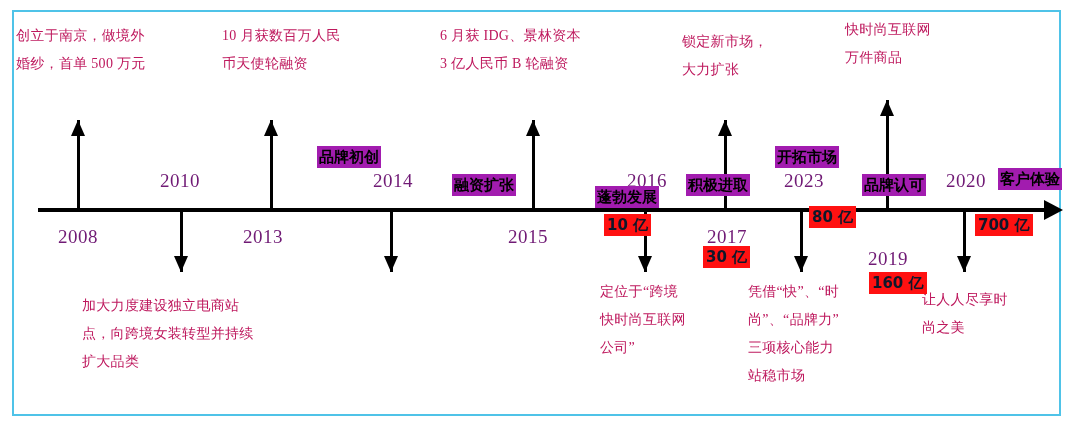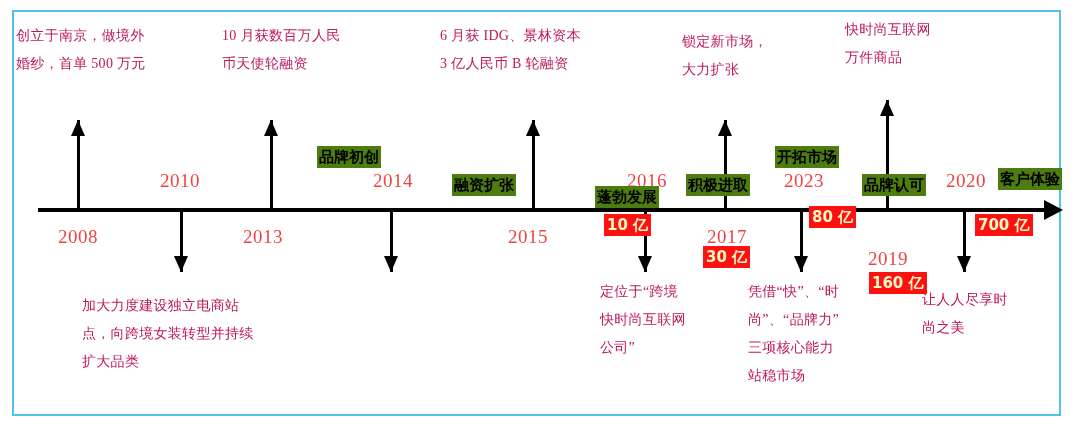--- a/index.html
+++ b/index.html
@@ -82,42 +82,42 @@
     position: absolute;
     font-size: 14px;
     line-height: 28px;
     color: #be185d;
     white-space: pre-line;
     letter-spacing: 0.3px;
   }
   .year {
     position: absolute;
     font-size: 19px;
-    color: #ef4444;
+    color: #701a75;
     letter-spacing: 0.5px;
     white-space: nowrap;
   }
   .tag {
     position: absolute;
     font-family: "DejaVu Sans", "Liberation Sans", sans-serif;
     font-size: 15px;
     line-height: 20px;
     font-weight: 700;
     color: #000000;
-    background: #4d7c0f;
+    background: #a21caf;
     padding: 1px 2px;
     white-space: nowrap;
   }
   .rev {
     position: absolute;
     font-family: "DejaVu Sans", "Liberation Sans", sans-serif;
     font-size: 15px;
     line-height: 20px;
     font-weight: 700;
-    color: #fef9c3;
+    color: #0f172a;
     background: #FF1111;
     padding: 1px 3px;
     white-space: nowrap;
   }
 </style>
 </head>
 <body>
 
 <div id="canvas">
 

